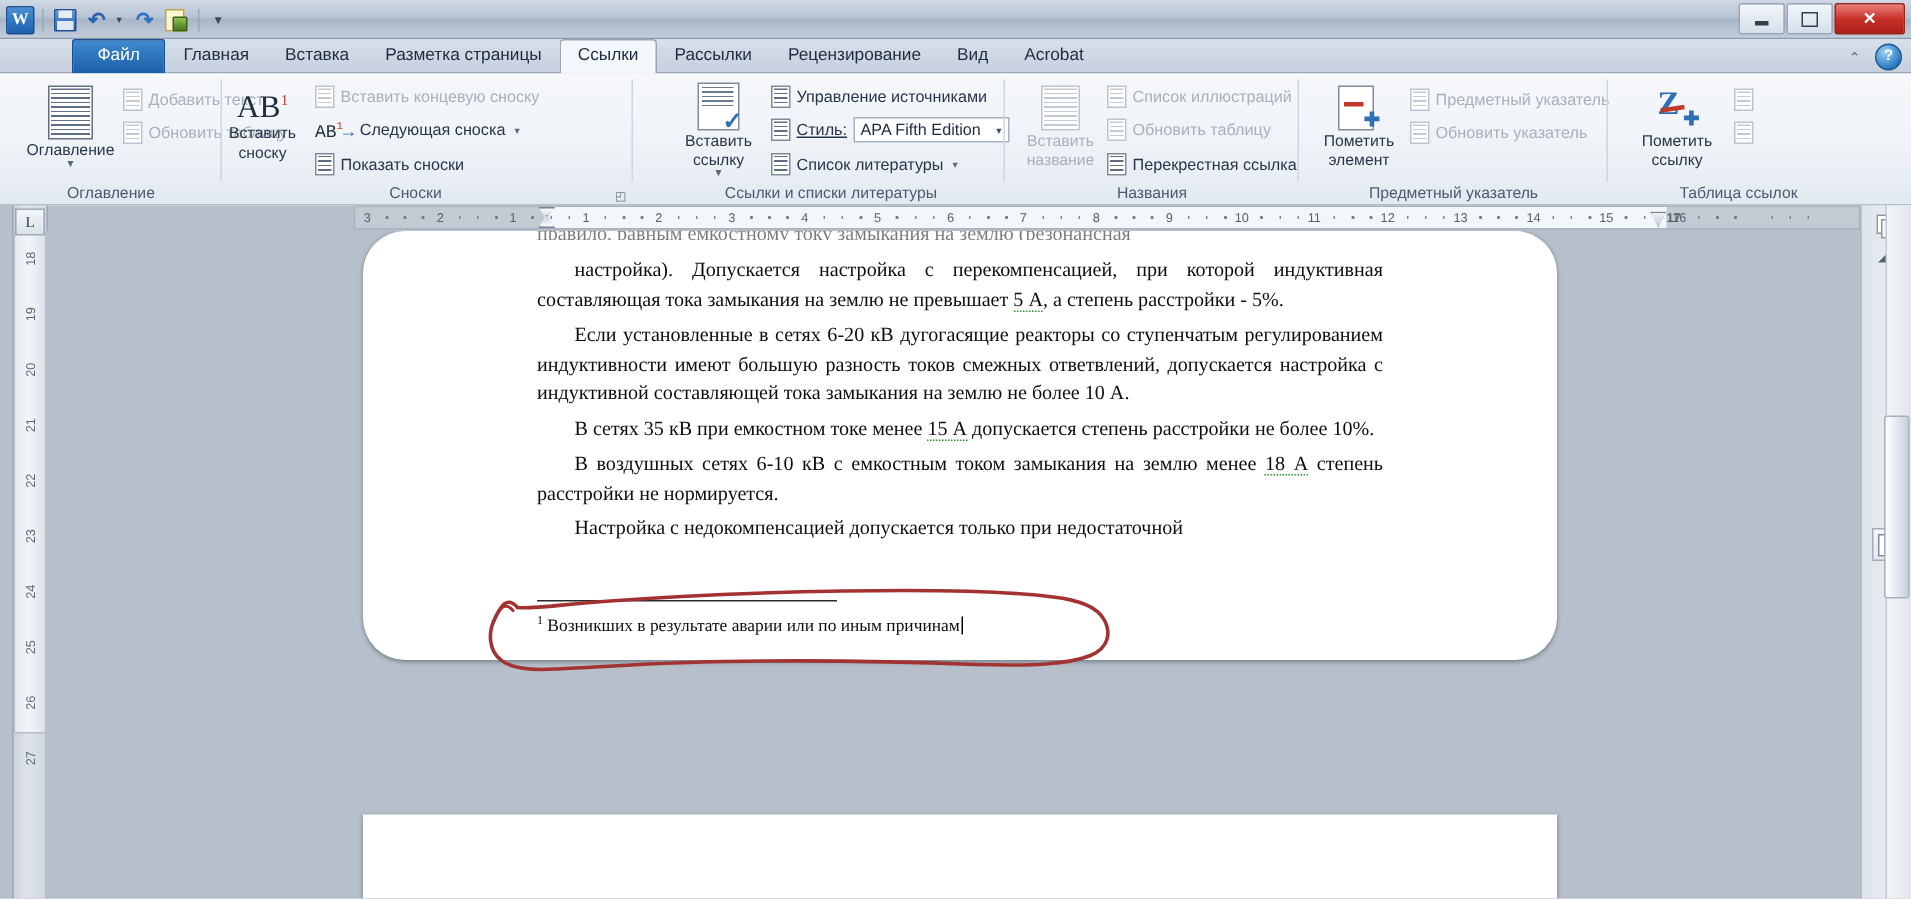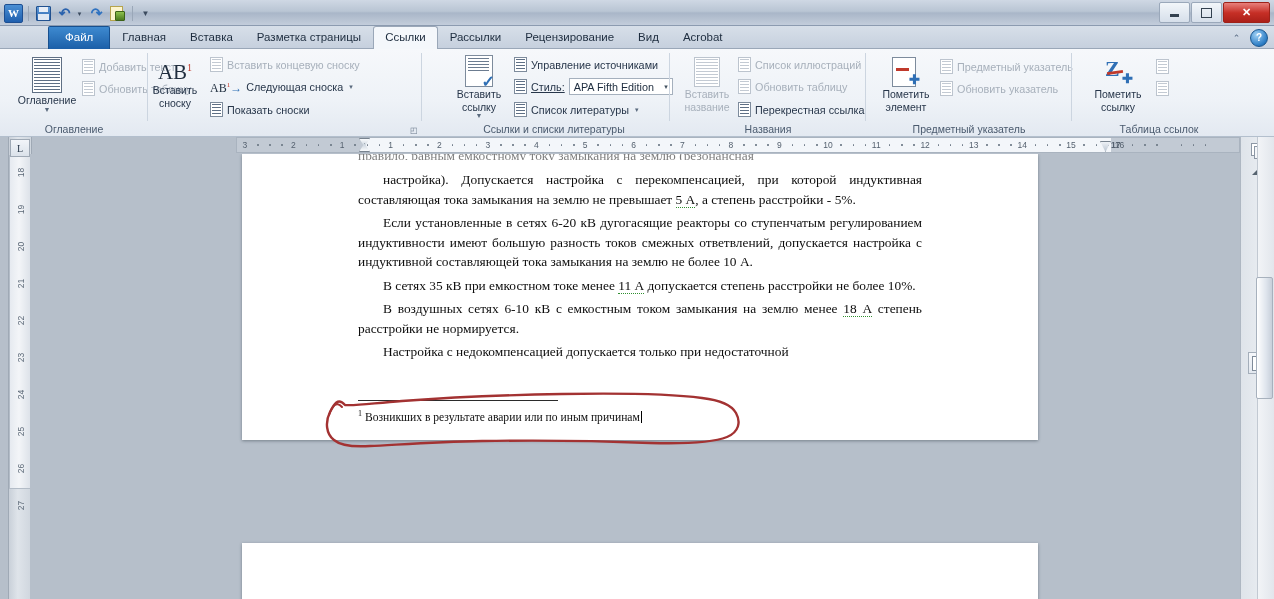--- a/index.html
+++ b/index.html
@@ -139,21 +139,21 @@
 
   .toc-big{width:30px;height:36px;}
   .toc-big .sheet{border-color:#5f6f84;}
 
   .ab1{
     font-family:"Liberation Serif",serif;font-size:21px;color:#1f2d3e;
     line-height:21px;position:relative;letter-spacing:0px;
   }
   .ab1 sup{font-size:10px;color:#c0392b;vertical-align:super;}
 
-  .ab1-small{font-family:Liberation Serif, serif;font-size:12px;color:#1f2d3e;position:relative;line-height:12px;}
+  .ab1-small{font-family:Liberation Mono, monospace;font-size:12px;color:#1f2d3e;position:relative;line-height:12px;}
   .ab1-small sup{font-size:7px;color:#c0392b;}
 
   .citeico{width:28px;height:32px;position:relative;}
   .citeico .sheet{position:absolute;inset:0;background:#fff;border:1px solid #7d8b9c;}
   .citeico .lines{position:absolute;left:3px;right:4px;top:3px;height:14px;
     background:repeating-linear-gradient(to bottom,#6c7c90 0 1px,transparent 1px 3px);}
   .citeico .chk{position:absolute;right:-2px;bottom:-1px;font-size:16px;color:#2f6fb5;font-weight:bold;line-height:12px;}
 
   .marktag{width:28px;height:30px;position:relative;}
   .marktag .sheet{position:absolute;left:0;top:0;width:22px;height:28px;background:#fff;border:1px solid #7d8b9c;}
@@ -234,21 +234,21 @@
 
   
   .pagewrap{
     position:absolute;left:30px;top:17px;right:34px;bottom:0;
     background:#b6bfca;overflow:hidden;
   }
   .page{
     position:absolute;left:212px;width:796px;background:#ffffff;
     box-shadow:0 1px 3px rgba(40,50,62,.45);
   }
-  .page1{top:0;height:286px;}
+  .page1{top:0;height:286px;border-radius:28px;}
   .page2{top:389px;height:93px;}
 
   .doctext{
     position:absolute;left:116px;right:116px;top:12px;
     font-family:"Liberation Serif","DejaVu Serif",serif;
     font-size:13.4px;color:#0d0d0d;line-height:19.5px;
   }
   .para{text-align:justify;text-indent:25px;margin:4px 0 0 0;}
   .clip-top{
     position:absolute;left:116px;right:116px;top:-8px;height:14px;overflow:hidden;
@@ -422,20 +422,21 @@
         <span>Следующая сноска</span>
         <span class="caret">▾</span>
       </div>
       <div class="smbtn" style="left:78px;top:51px;">
         <span class="docico mini">
             <span class="sheet"></span>
             <span class="lines"></span>
           </span>
         <span>Показать сноски</span>
       </div>
+      <div class="glabel">Сноски</div>
       <div class="gdlg">◰</div>
       <div class="gsep"></div>
     </div>
 
     <div class="rgroup" style="left:438px;width:232px">
       <div class="bigbtn" style="left:10px;top:6px;width:62px">
         <div class="citeico">
           <div class="sheet"></div>
             <div class="lines"></div>
             <div class="chk">✓</div>
@@ -673,21 +674,21 @@
       <div class="rmargin-marker" style="right:128px"></div>
     </div>
 
     <div class="pagewrap">
 
       <div class="page page1">
         <div class="clip-top">правило, равным емкостному току замыкания на землю (резонансная</div>
         <div class="doctext">
           <p class="para" id="p1"><span>настройка). Допускается настройка с перекомпенсацией, при которой индуктивная составляющая тока замыкания на землю не превышает </span><span class="sq">5 А</span><span>, а степень расстройки - 5%.</span></p>
           <p class="para" id="p2"><span>Если установленные в сетях 6-20 кВ дугогасящие реакторы со ступенчатым регулированием индуктивности имеют большую разность токов смежных ответвлений, допускается настройка с индуктивной составляющей тока замыкания на землю не более 10 А.</span></p>
-          <p class="para" id="p3"><span>В сетях 35 кВ при емкостном токе менее </span><span class="sq">11 А</span><span> допускается степень расстройки не более 10%.</span></p>
+          <p class="para" id="p3"><span>В сетях 35 кВ при емкостном токе менее </span><span class="sq">15 А</span><span> допускается степень расстройки не более 10%.</span></p>
           <p class="para" id="p4"><span>В воздушных сетях 6-10 кВ с емкостным током замыкания на землю менее </span><span class="sq">18 А</span><span> степень расстройки не нормируется.</span></p>
           <p class="para" id="p5"><span>Настройка с недокомпенсацией допускается только при недостаточной</span></p>
         </div>
 
         <div class="fnrule"></div>
         <div class="fntext">
           <sup>1</sup>
           <span>Возникших в результате аварии или по иным причинам</span><span class="caret-bar"></span>
         </div>
 

